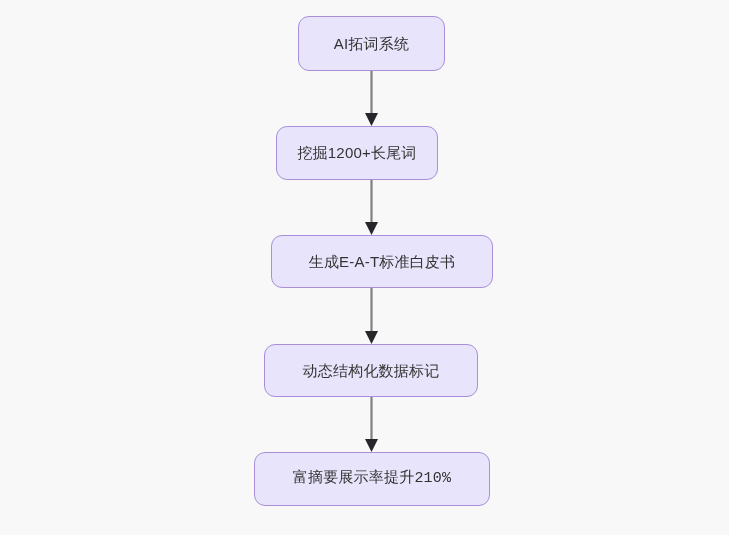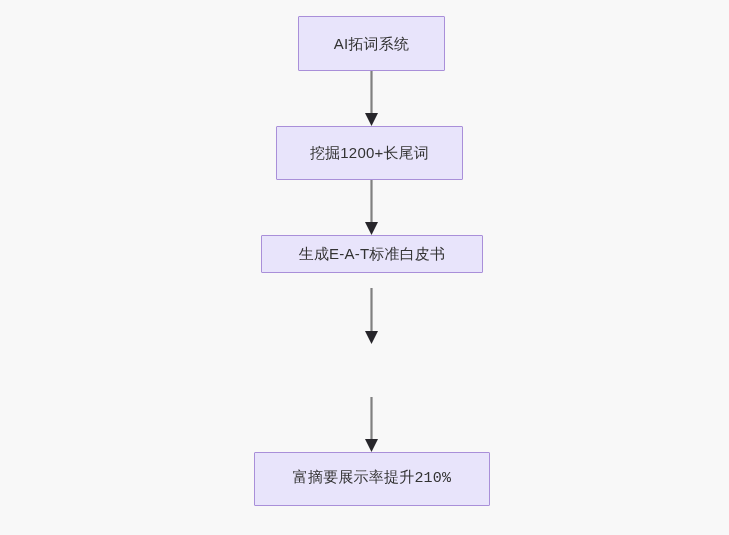--- a/index.html
+++ b/index.html
@@ -18,39 +18,39 @@
     position: relative;
     width: 729px;
     height: 535px;
   }
 
   .node {
     position: absolute;
     box-sizing: border-box;
     background: #e8e4fb;
     border: 1.5px solid #a98fd9;
-    border-radius: 1px;
+    border-radius: 11px;
     display: flex;
     align-items: center;
     justify-content: center;
     color: #333333;
     font-size: 15px;
     line-height: 1.2;
     letter-spacing: 0.2px;
     white-space: nowrap;
   }
 
   .node-label {
     display: block;
   }
 
   
   .node-1 { left: 298px; top: 16px;  width: 147px; height: 55px; }
-  .node-2 { left: 276px; top: 126px; width: 187px; height: 54px; }
-  .node-3 { left: 261px; top: 235px; width: 222px; height: 38px; }
+  .node-2 { left: 276px; top: 126px; width: 162px; height: 54px; }
+  .node-3 { left: 271px; top: 235px; width: 222px; height: 53px; }
   .node-4 { left: 264px; top: 344px; width: 214px; height: 53px; }
   .node-5 { left: 254px; top: 452px; width: 236px; height: 54px; font-family: Liberation Mono, monospace; }
 
   
   .edge {
     position: absolute;
     left: 0;
     top: 0;
     width: 729px;
     height: 535px;
@@ -98,18 +98,21 @@
   </div>
 
   <div class="node node-2">
     <span class="node-label">挖掘1200+长尾词</span>
   </div>
 
   <div class="node node-3">
     <span class="node-label">生成E-A-T标准白皮书</span>
   </div>
 
+  <div class="node node-4">
+    <span class="node-label">动态结构化数据标记</span>
+  </div>
 
   <div class="node node-5">
     <span class="node-label">富摘要展示率提升210%</span>
   </div>
 
 </div>
 
 </body></html>

